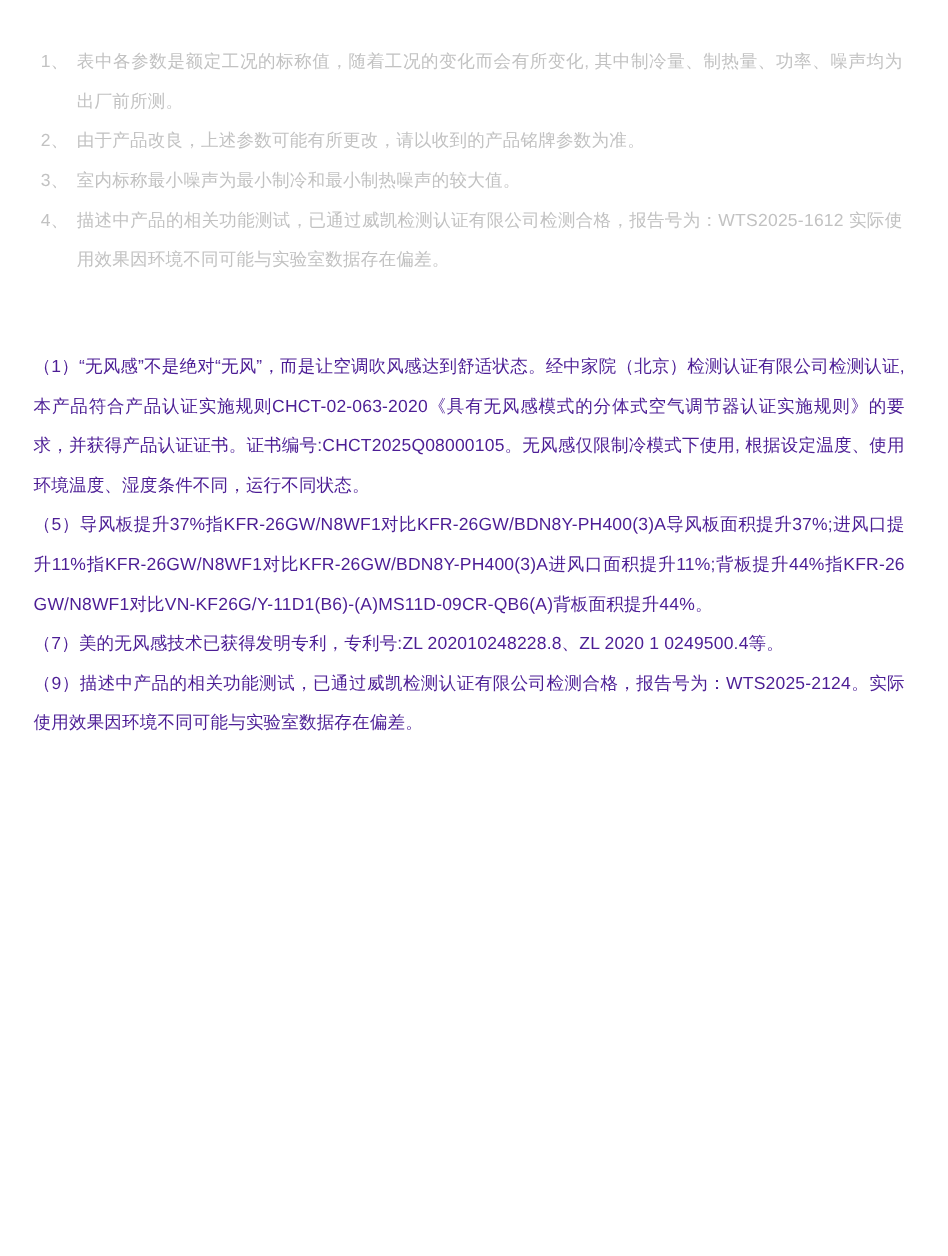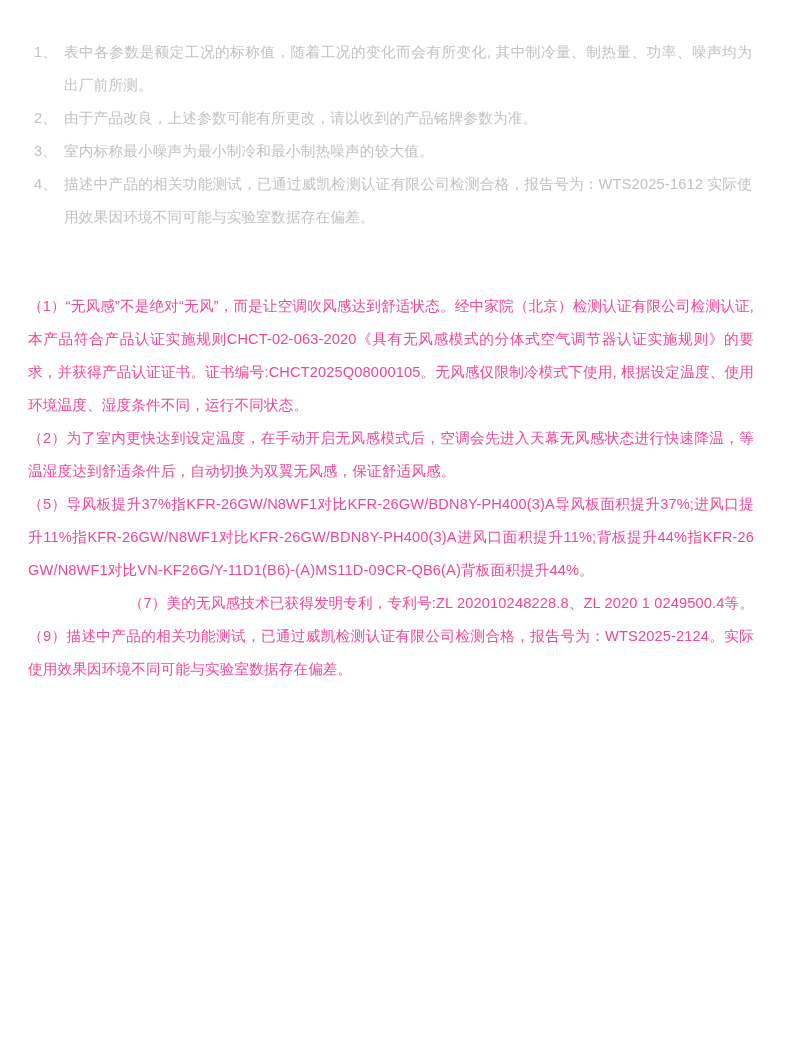--- a/index.html
+++ b/index.html
@@ -57,31 +57,31 @@
   
   .notes-bottom {
     position: absolute;
     left: 0;
     top: 290px;
     width: 790px;
     padding: 0 36px 0 28px;
     box-sizing: border-box;
   }
   .note-para {
-    color: #ec4899;
+    color: #4c1d95;
     font-size: 14.6px;
     line-height: 33px;
     letter-spacing: 0.15px;
     margin: 0;
     text-align: justify;
     text-justify: inter-character;
     word-break: break-all;
   }
   .note-para.nojust {
-    text-align: right;
+    text-align: left;
   }
 </style>
 </head>
 <body>
 
 <div class="page">
 
   <div class="notes-top">
     <p class="note-top">
       <span class="marker">1、</span>
@@ -96,19 +96,18 @@
       <span class="body">室内标称最小噪声为最小制冷和最小制热噪声的较大值。</span>
     </p>
     <p class="note-top">
       <span class="marker">4、</span>
       <span class="body">描述中产品的相关功能测试，已通过威凯检测认证有限公司检测合格，报告号为：WTS2025-1612 实际使用效果因环境不同可能与实验室数据存在偏差。</span>
     </p>
   </div>
 
   <div class="notes-bottom">
     <p class="note-para">（1）“无风感”不是绝对“无风”，而是让空调吹风感达到舒适状态。经中家院（北京）检测认证有限公司检测认证, 本产品符合产品认证实施规则CHCT-02-063-2020《具有无风感模式的分体式空气调节器认证实施规则》的要求，并获得产品认证证书。证书编号:CHCT2025Q08000105。无风感仅限制冷模式下使用, 根据设定温度、使用环境温度、湿度条件不同，运行不同状态。</p>
-    <p class="note-para">（2）为了室内更快达到设定温度，在手动开启无风感模式后，空调会先进入天幕无风感状态进行快速降温，等温湿度达到舒适条件后，自动切换为双翼无风感，保证舒适风感。</p>
     <p class="note-para">（5）导风板提升37%指KFR-26GW/N8WF1对比KFR-26GW/BDN8Y-PH400(3)A导风板面积提升37%;进风口提升11%指KFR-26GW/N8WF1对比KFR-26GW/BDN8Y-PH400(3)A进风口面积提升11%;背板提升44%指KFR-26GW/N8WF1对比VN-KF26G/Y-11D1(B6)-(A)MS11D-09CR-QB6(A)背板面积提升44%。</p>
     <p class="note-para nojust">（7）美的无风感技术已获得发明专利，专利号:ZL 202010248228.8、ZL 2020 1 0249500.4等。</p>
     <p class="note-para">（9）描述中产品的相关功能测试，已通过威凯检测认证有限公司检测合格，报告号为：WTS2025-2124。实际使用效果因环境不同可能与实验室数据存在偏差。</p>
   </div>
 
 </div>
 
 </body></html>

